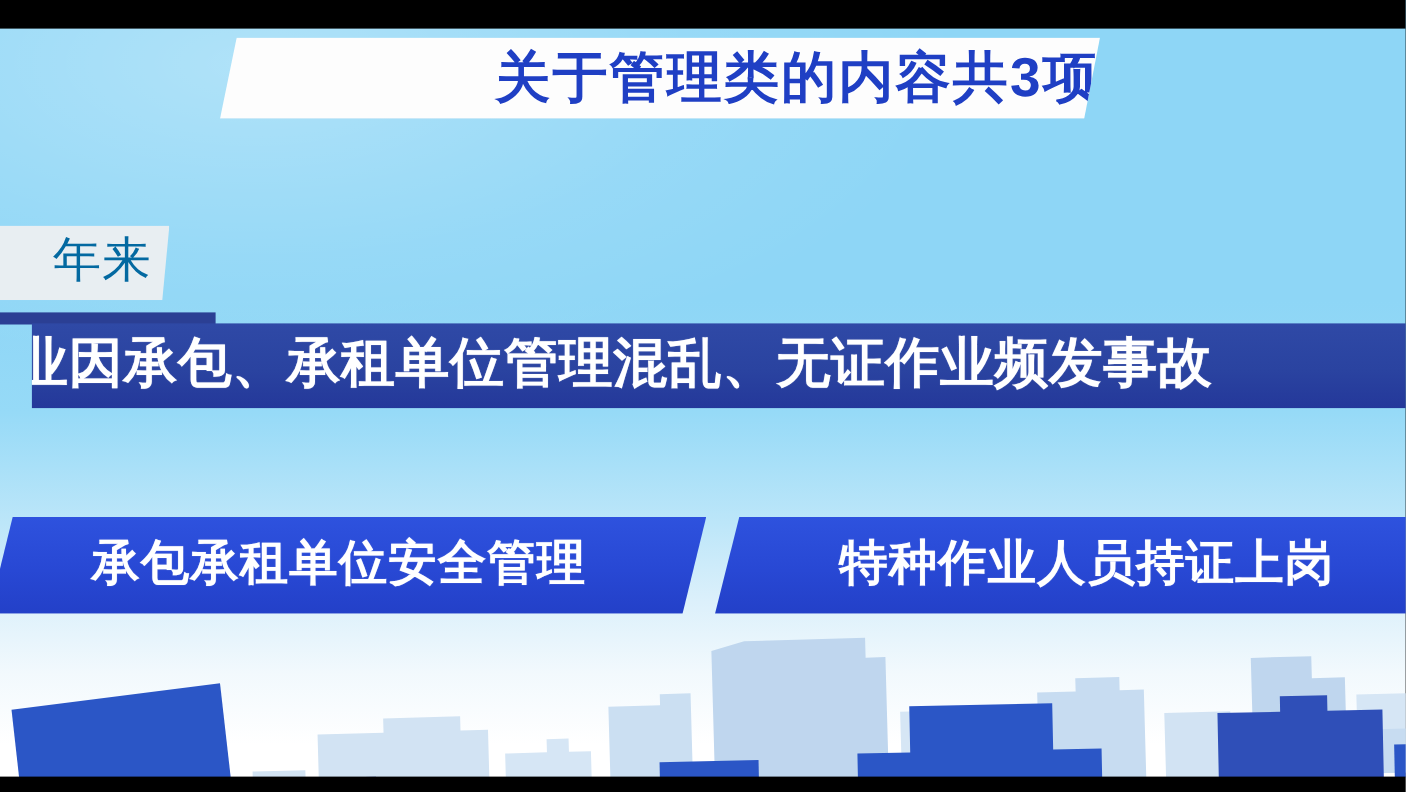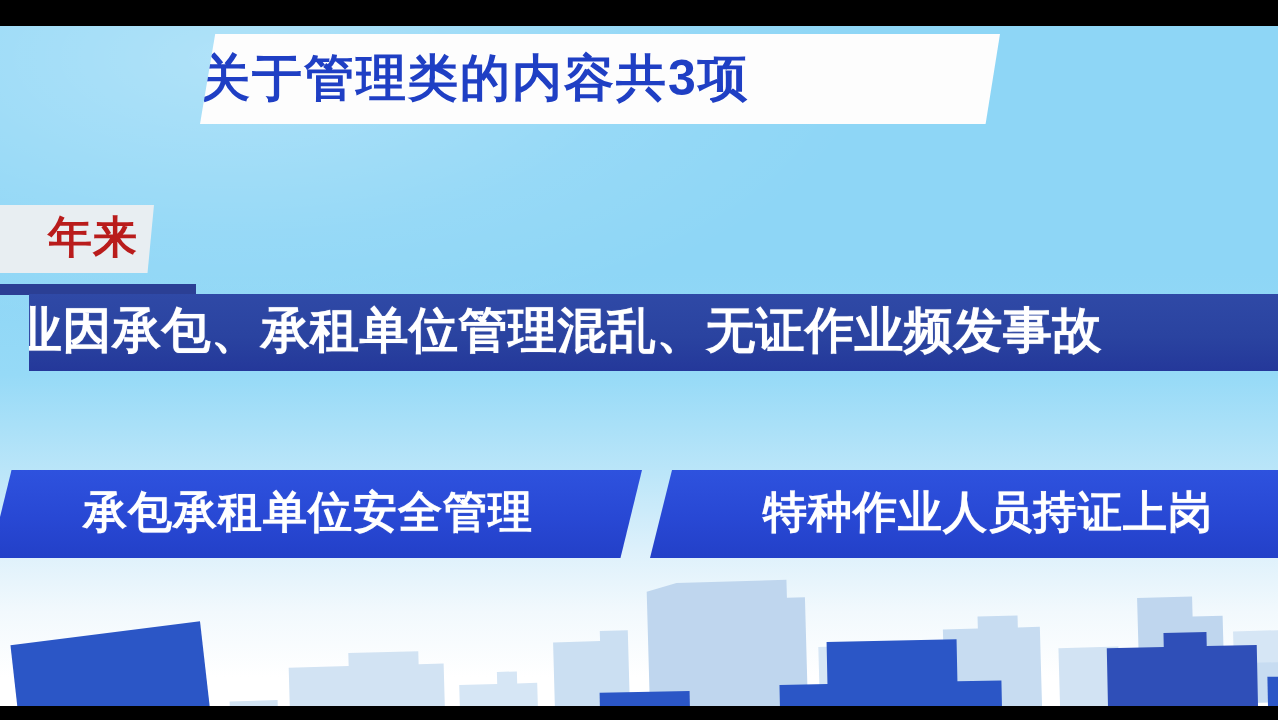--- a/index.html
+++ b/index.html
@@ -44,26 +44,26 @@
     width: 1300px;
     height: 180px;
   }
 
   
   .headline {
     position: absolute;
     left: 200px;
     top: 34px;
     width: 800px;
-    height: 90px;
+    height: 74px;
     background: #FDFDFD;
     clip-path: polygon(1.9% 0%, 100% 0%, 98.2% 100%, 0% 100%);
     display: flex;
     align-items: center;
-    justify-content: flex-start;
+    justify-content: flex-end;
     box-shadow: 0 2px 5px rgba(40,80,150,0.10);
   }
   .headline-text {
     font-size: 50px;
     font-weight: 700;
     color: #1F3FC4;
     letter-spacing: 2px;
     line-height: 1;
     white-space: nowrap;
     transform: translateY(-1px);
@@ -79,22 +79,22 @@
     background: #E8EEF2;
     clip-path: polygon(0% 0%, 100% 0%, 96% 100%, 0% 100%);
     display: flex;
     align-items: center;
     justify-content: flex-end;
     padding-right: 16px;
     box-sizing: border-box;
   }
   .subbanner-text {
     font-size: 44px;
-    font-weight: 700;
-    color: #b91c1c;
+    font-weight: 400;
+    color: #0369a1;
     letter-spacing: 1px;
     white-space: nowrap;
     line-height: 1;
     transform: translateY(-2px);
   }
 
   
   .ledge {
     position: absolute;
     left: 0;

